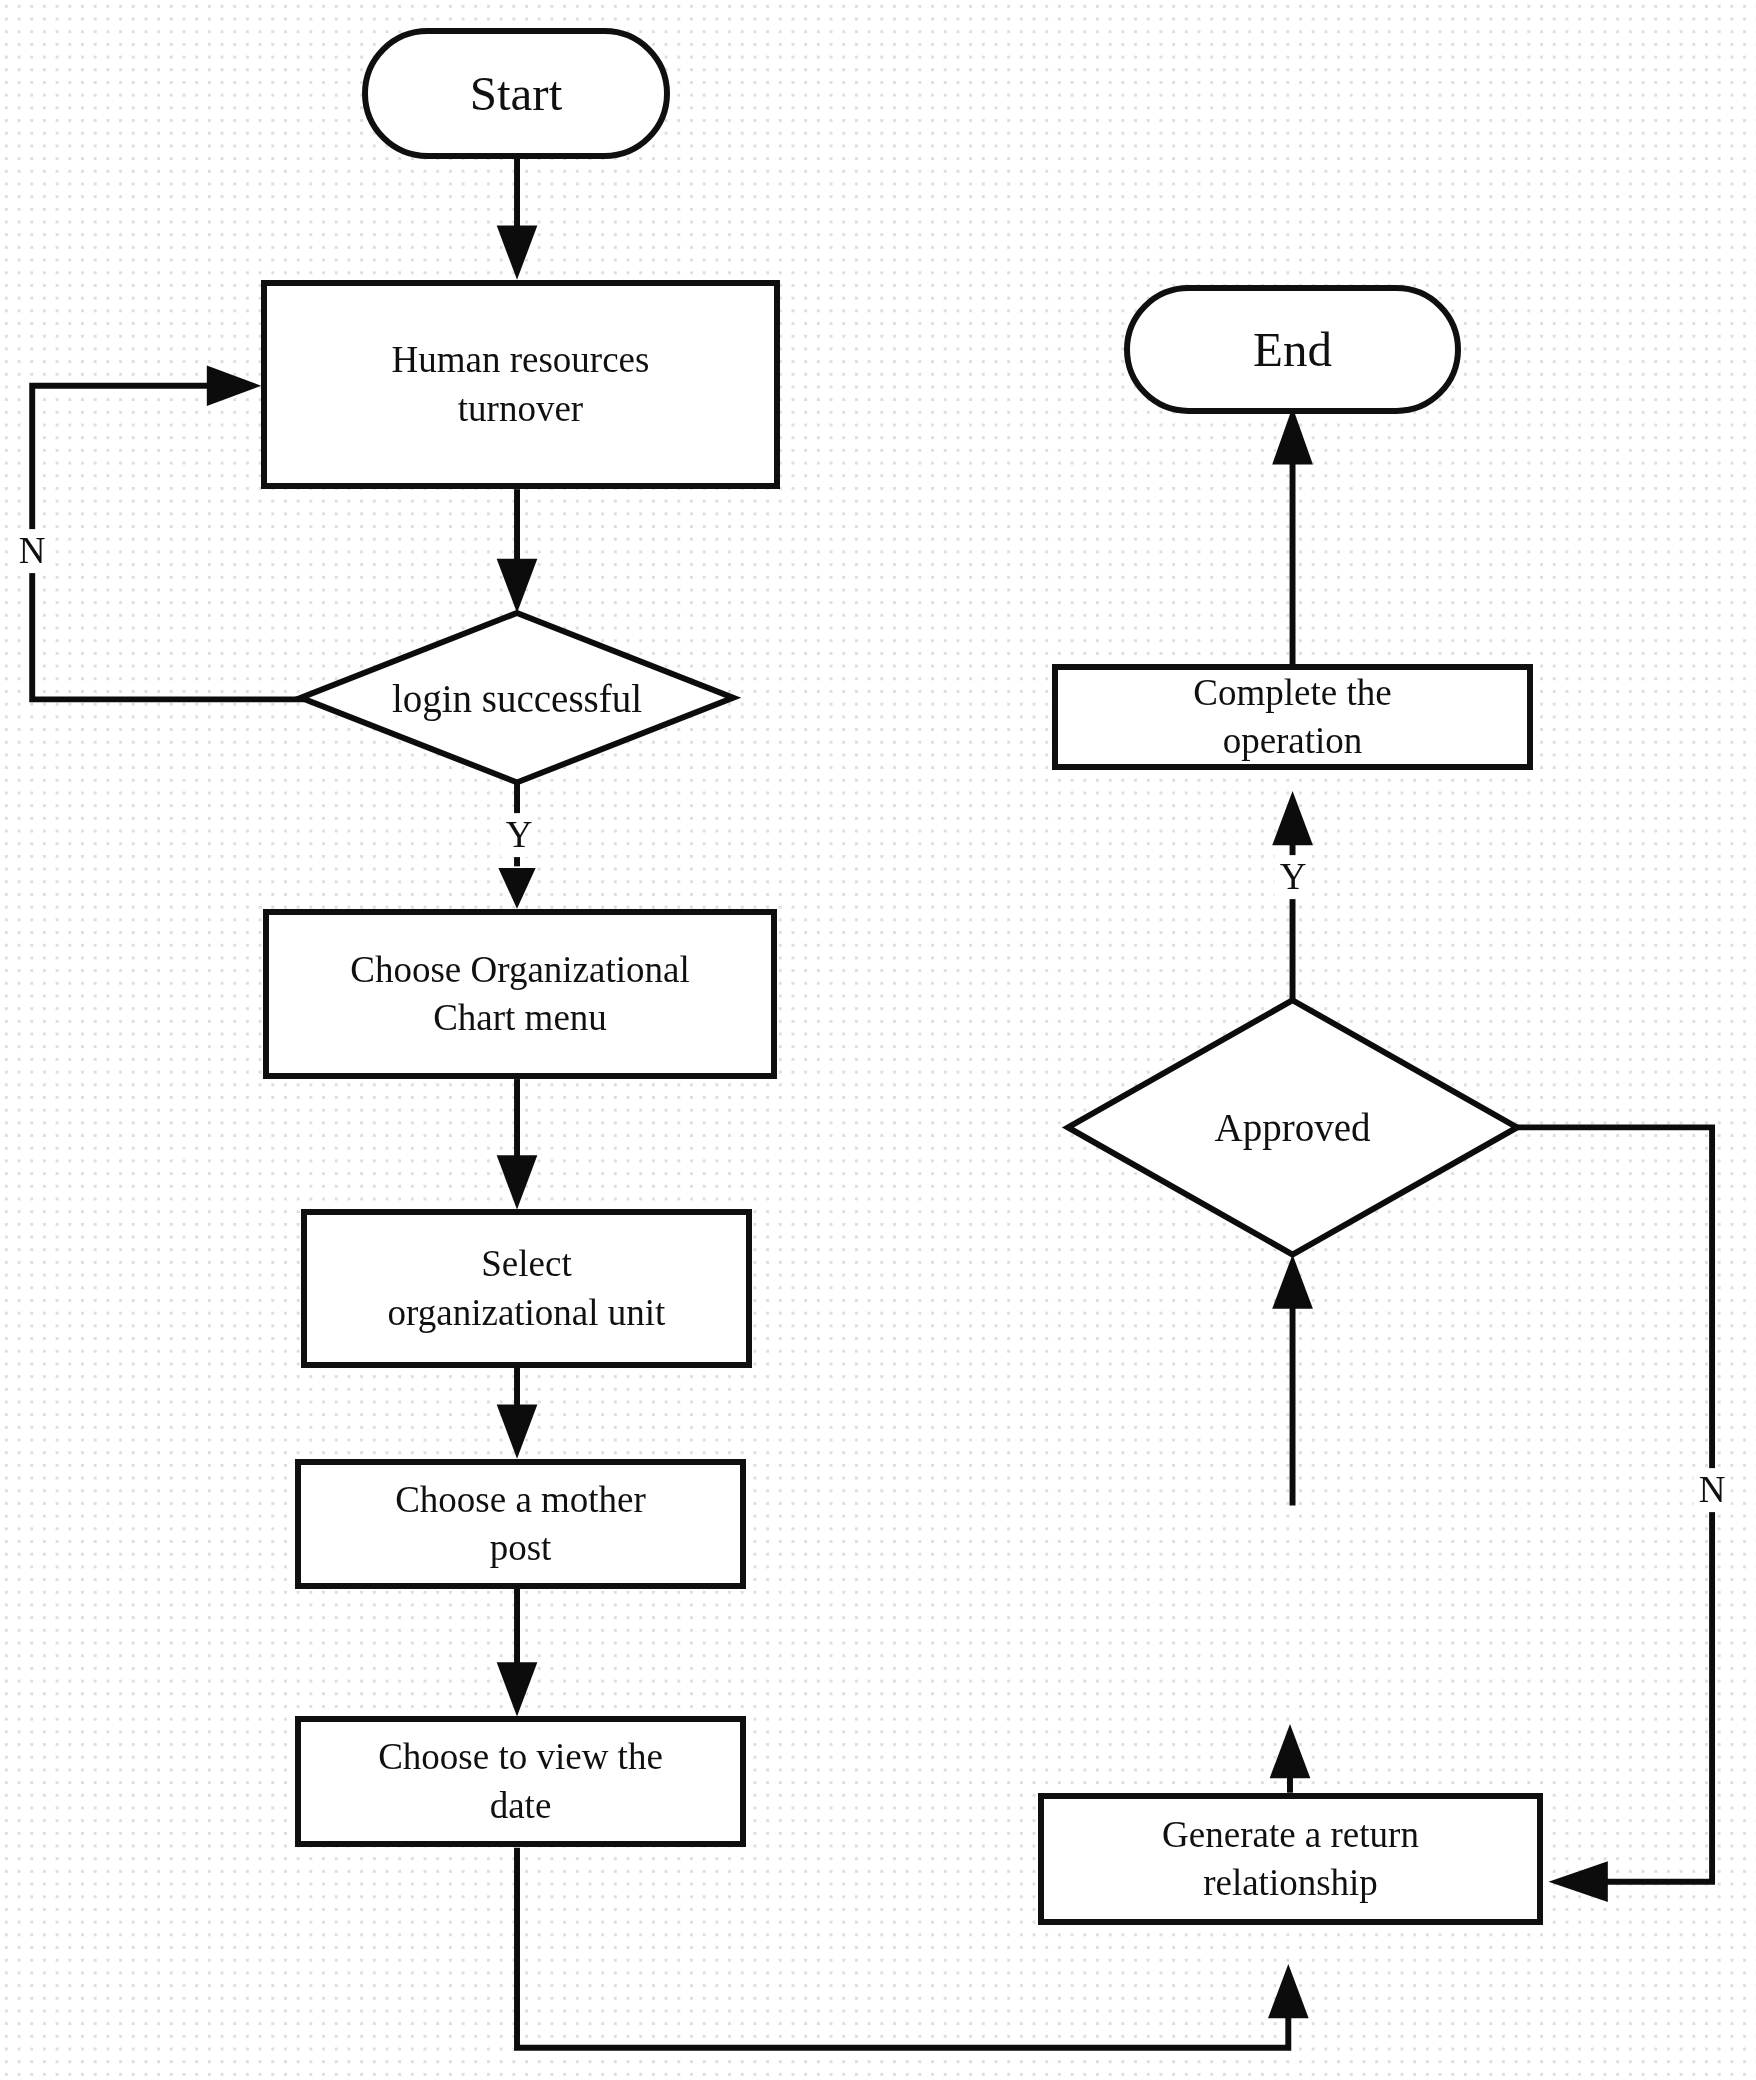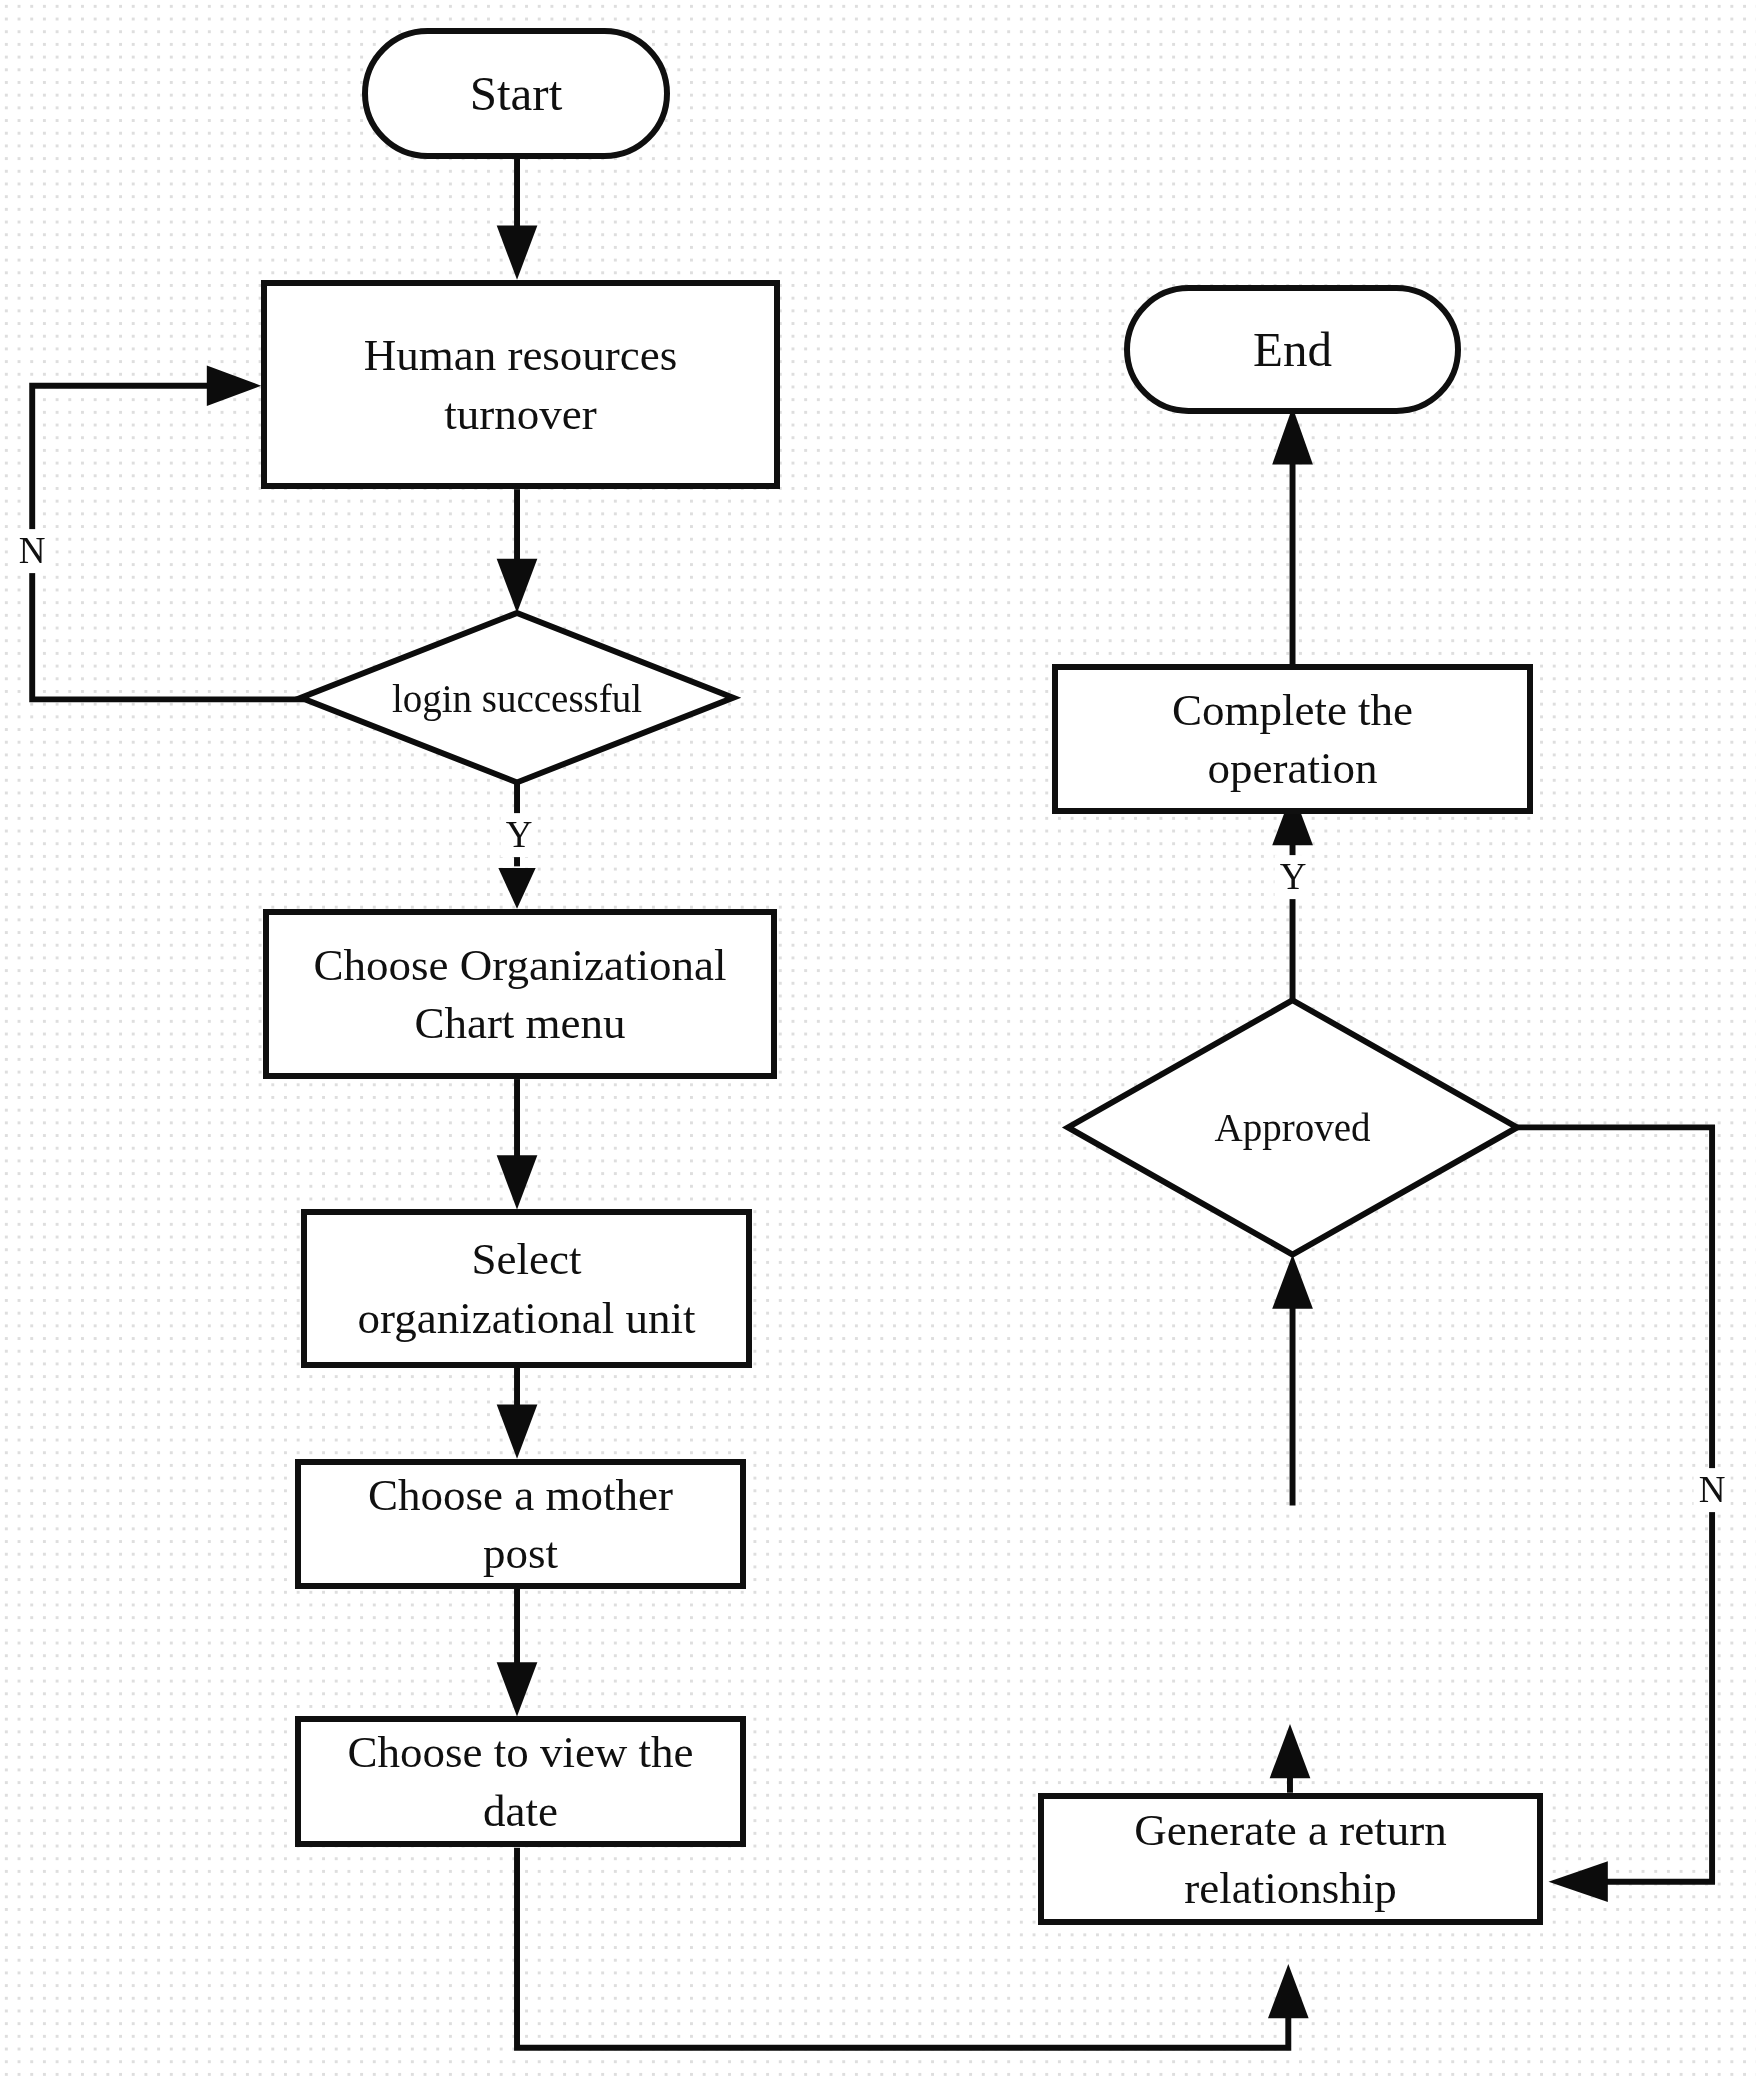--- a/index.html
+++ b/index.html
@@ -18,21 +18,21 @@
   svg.wires line, svg.wires polyline{stroke:#0c0c0c;stroke-width:7;fill:none;}
   svg.wires polygon.head{fill:#0c0c0c;stroke:none;}
   svg.wires polygon.diamond{fill:#ffffff;stroke:#0c0c0c;stroke-width:7;}
   .node{
     position:absolute;
     box-sizing:border-box;
     background:#ffffff;
     border:6px solid #0f0f0f;
     display:flex;align-items:center;justify-content:center;
     text-align:center;
-    font-size:45px;line-height:1.3;
+    font-size:37px;line-height:1.3;
     white-space:pre-line;
   }
   .terminator{border-width:6.8px;font-size:49px;margin-top:7px;}
   .decision-label{
     position:absolute;
     display:flex;align-items:center;justify-content:center;
     text-align:center;
     font-size:39px;
     background:transparent;border:none;
   }
@@ -107,21 +107,21 @@
 
   <div class="node" style="left:301px;top:1209px;width:451px;height:159px;"><span>Select
 organizational unit</span></div>
 
   <div class="node" style="left:295px;top:1459px;width:451px;height:130px;"><span>Choose a mother
 post</span></div>
 
   <div class="node" style="left:295px;top:1716px;width:451px;height:131px;"><span>Choose to view the
 date</span></div>
 
-  <div class="node" style="left:1052px;top:664px;width:481px;height:150px;"><span>Complete the
+  <div class="node" style="left:1052px;top:664px;width:481px;height:106px;"><span>Complete the
 operation</span></div>
 
 
   <div class="node" style="left:1038px;top:1793px;width:505px;height:132px;"><span>Generate a return
 relationship</span></div>
 
   <div class="decision-label" style="left:301px;top:613px;width:432px;height:170px;">
 <span>login successful</span>
     </div>
 

